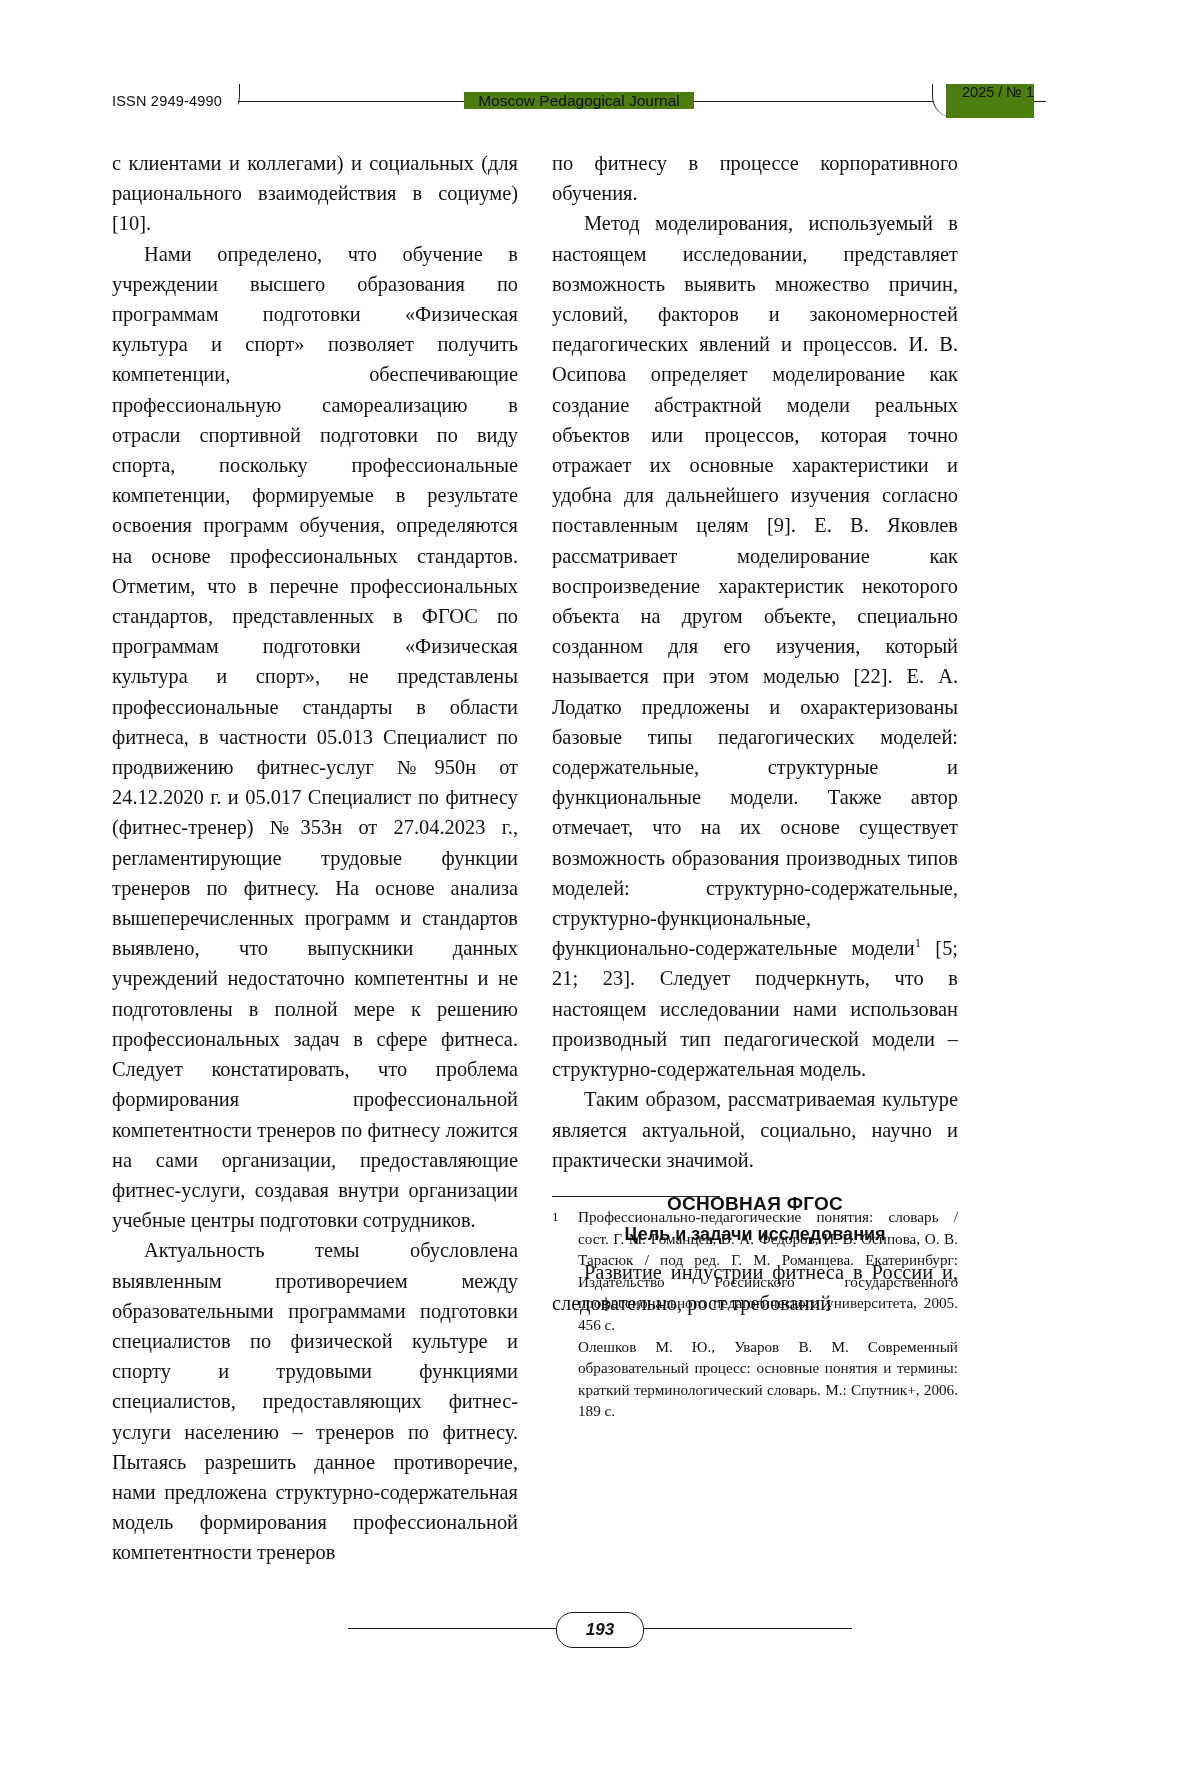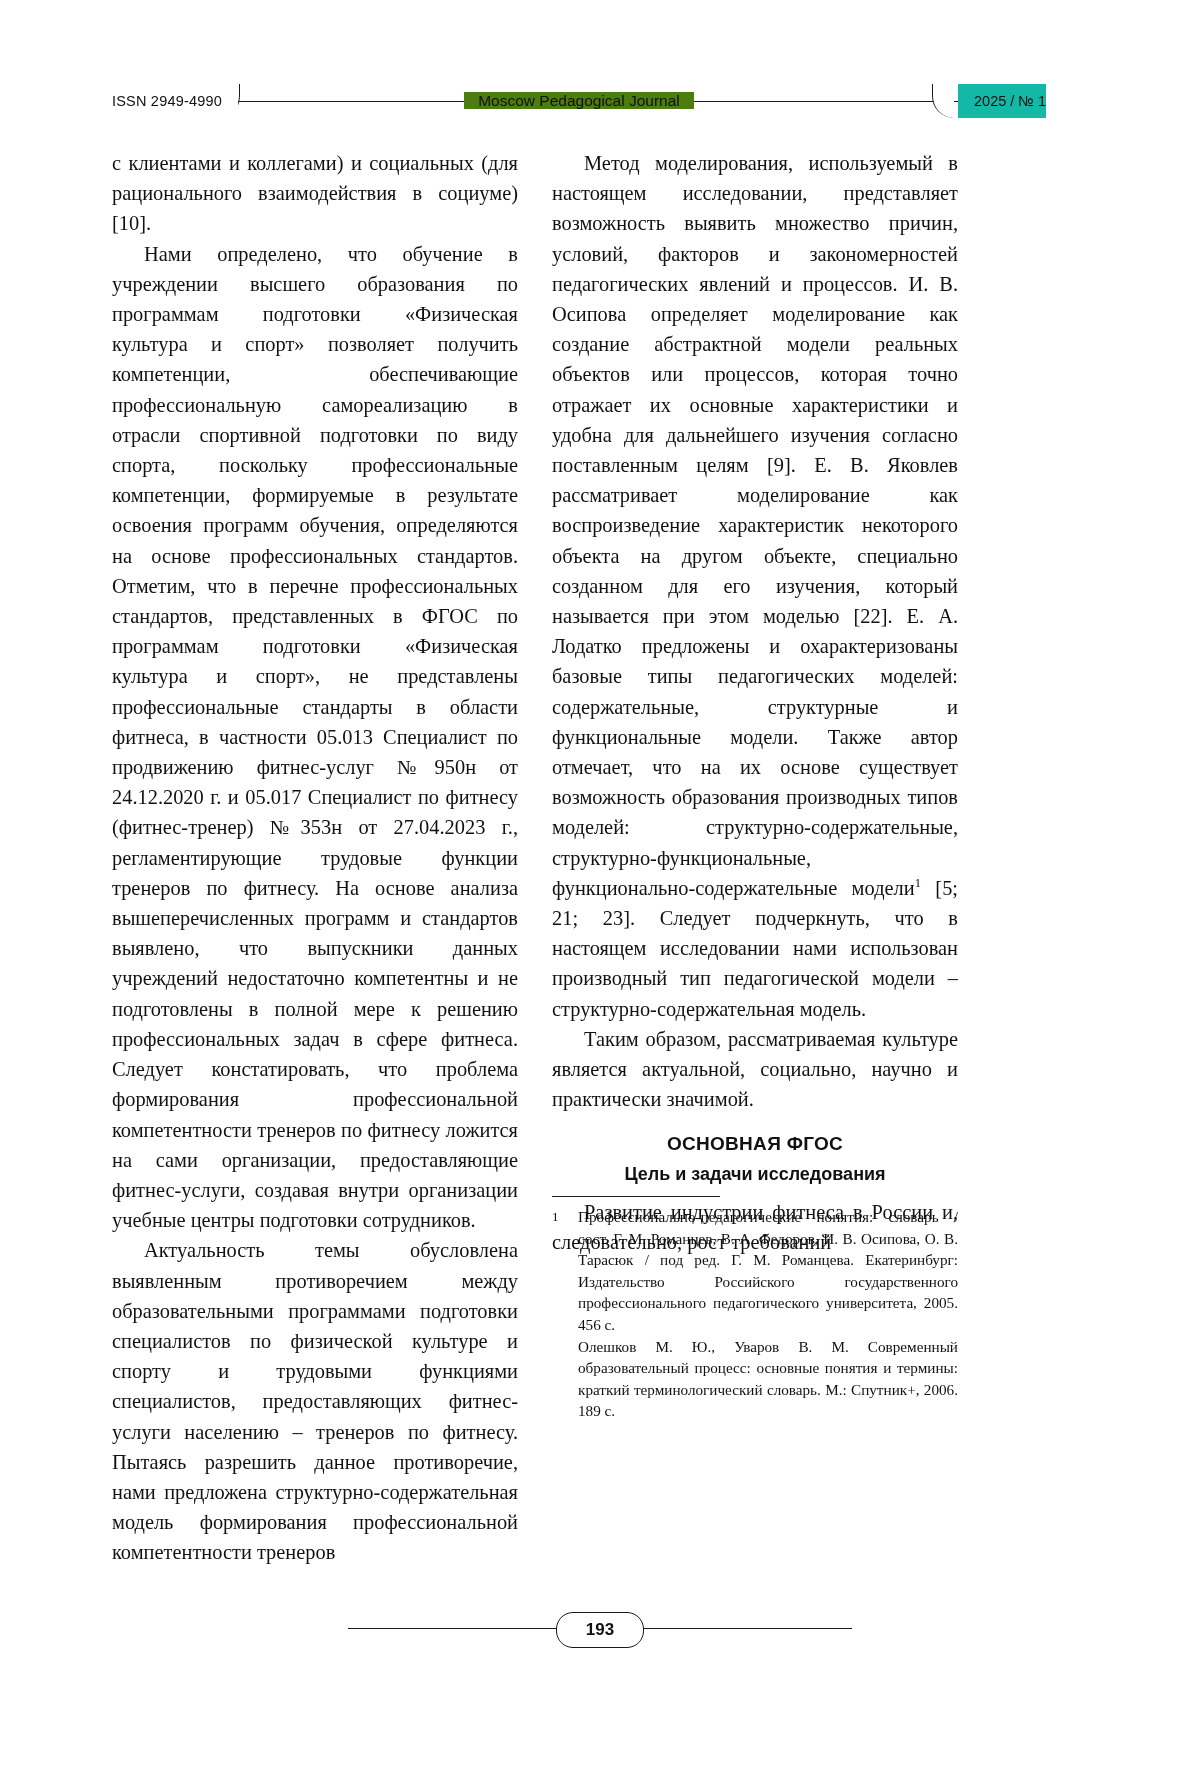--- a/index.html
+++ b/index.html
@@ -77,27 +77,27 @@
   }
   .header-center .txt {
     font-family: "Liberation Sans", sans-serif;
     font-size: 15.5px;
     background: #4d7c0f;
     padding: 0 14px;
     color: #111;
   }
   .header-right-tab {
     position: absolute;
-    right: 0;
+    right: 12px;
     top: 0;
     height: 34px;
     padding-left: 16px;
-    background: #14b8a6;
+    background: #4d7c0f;
     display: flex;
-    align-items: center;
+    align-items: flex-start;
   }
   .header-right-tab .txt {
     font-family: "Liberation Sans", sans-serif;
     font-size: 14.5px;
     color: #111;
     white-space: nowrap;
   }
   .tab-curve-right {
     position: absolute;
     right: 92px;
@@ -213,20 +213,21 @@
     border: 1.3px solid #1a1a1a;
     display: flex;
     align-items: center;
     justify-content: center;
   }
   .footer-badge .txt {
     font-family: "Liberation Sans", sans-serif;
     font-weight: bold;
     font-size: 17px;
     color: #111;
+    font-style: italic;
   }
 </style>
 </head>
 <body>
 
 <div class="page">
 
   <div class="header">
     <div class="header-rule"></div>
     <div class="tab-curve-left"></div>
@@ -242,20 +243,21 @@
     </div>
   </div>
 
   <div class="col col-left">
     <p>с клиентами и коллегами) и социальных (для рационального взаимодействия в социуме) [10].</p>
     <p class="ind">Нами определено, что обучение в учреждении высшего образования по программам подготовки «Физическая культура и спорт» позволяет получить компетенции, обеспечивающие профессиональную самореализацию в отрасли спортивной подготовки по виду спорта, поскольку профессиональные компетенции, формируемые в результате освоения программ обучения, определяются на основе профессиональных стандартов. Отметим, что в перечне профессиональных стандартов, представленных в ФГОС по программам подготовки «Физическая культура и спорт», не представлены профессиональные стандарты в области фитнеса, в частности 05.013 Специалист по продвижению фитнес-услуг №950н от 24.12.2020 г. и 05.017 Специалист по фитнесу (фитнес-тренер) №353н от 27.04.2023 г., регламентирующие трудовые функции тренеров по фитнесу. На основе анализа вышеперечисленных программ и стандартов выявлено, что выпускники данных учреждений недостаточно компетентны и не подготовлены в полной мере к решению профессиональных задач в сфере фитнеса. Следует констатировать, что проблема формирования профессиональной компетентности тренеров по фитнесу ложится на сами организации, предоставляющие фитнес-услуги, создавая внутри организации учебные центры подготовки сотрудников.</p>
     <p class="ind">Актуальность темы обусловлена выявленным противоречием между образовательными программами подготовки специалистов по физической культуре и спорту и трудовыми функциями специалистов, предоставляющих фитнес-услуги населению – тренеров по фитнесу. Пытаясь разрешить данное противоречие, нами предложена структурно-содержательная модель формирования профессиональной компетентности тренеров</p>
   </div>
 
   <div class="col col-right">
+    <p>по фитнесу в процессе корпоративного обучения.</p>
     <p class="ind"><span>Метод моделирования, используемый в настоящем исследовании, представляет возможность выявить множество причин, условий, факторов и закономерностей педагогических явлений и процессов. И. В. Осипова определяет моделирование как создание абстрактной модели реальных объектов или процессов, которая точно отражает их основные характеристики и удобна для дальнейшего изучения согласно поставленным целям [9]. Е. В. Яковлев рассматривает моделирование как воспроизведение характеристик некоторого объекта на другом объекте, специально созданном для его изучения, который называется при этом моделью [22]. Е. А. Лодатко предложены и охарактеризованы базовые типы педагогических моделей: содержательные, структурные и функциональные модели. Также автор отмечает, что на их основе существует возможность образования производных типов моделей: структурно-содержательные, структурно-функциональные, функционально-содержательные модели</span><sup class="fnref">1</sup><span> [5; 21; 23]. Следует подчеркнуть, что в настоящем исследовании нами использован производный тип педагогической модели – структурно-содержательная модель.</span></p>
     <p class="ind">Таким образом, рассматриваемая культуре является актуальной, социально, научно и практически значимой.</p>
     <div class="spacer-sm"></div>
     <p class="center-head">ОСНОВНАЯ ФГОС</p>
     <p class="center-sub">Цель и задачи исследования</p>
     <div class="spacer-xs"></div>
     <p class="ind">Развитие индустрии фитнеса в России и, следовательно, рост требований</p>
   </div>
 
   <div class="footnote-sep"></div>

